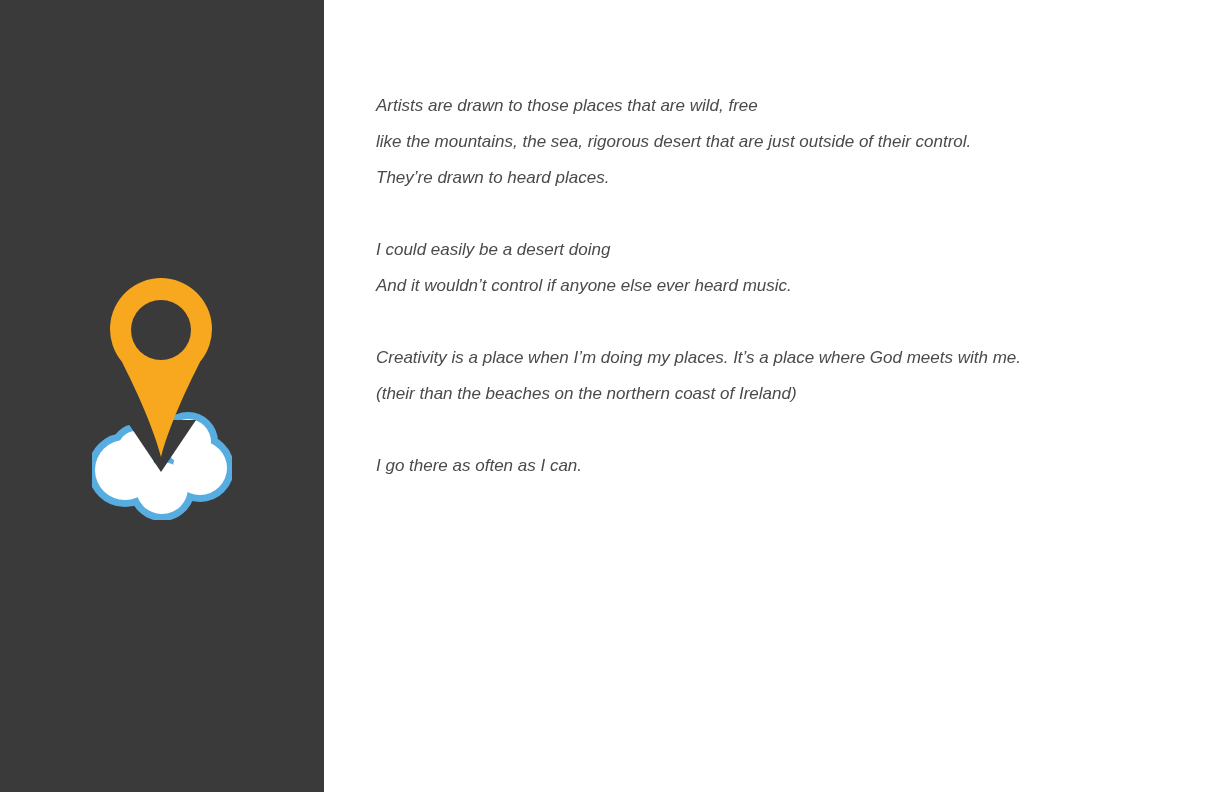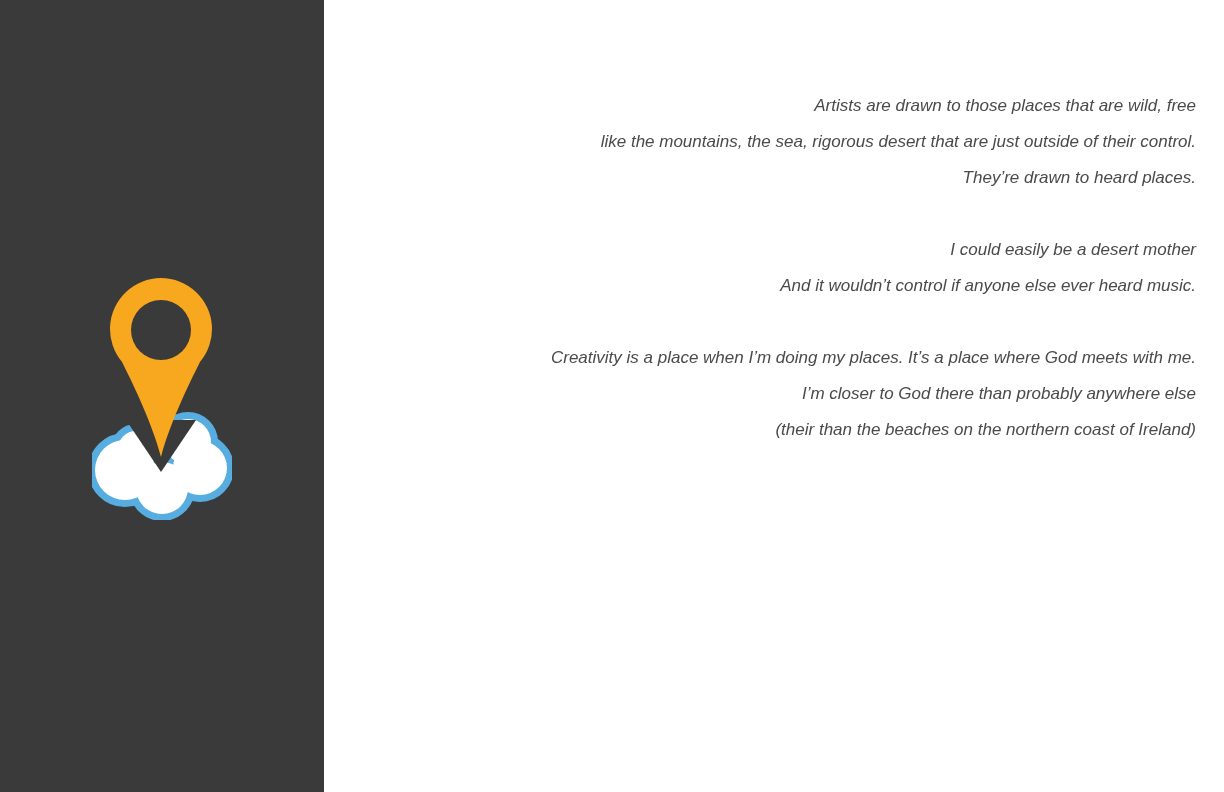--- a/index.html
+++ b/index.html
@@ -32,21 +32,20 @@
   }
   .quote {
     position: absolute;
     left: 376px;
     top: 88px;
     width: 820px;
     color: #4A4A4A;
     font-style: italic;
     font-weight: 500;
     font-size: 17px;
-    text-align: right;
   }
   .quote p {
     margin: 0 0 36px 0;
     padding: 0;
   }
   .quote .line {
     display: block;
     line-height: 36px;
     white-space: nowrap;
   }
@@ -84,23 +83,25 @@
     </div>
   </div>
 
   <div class="quote">
     <p>
       <span class="line">Artists are drawn to those places that are wild, free</span>
       <span class="line">like the mountains, the sea, rigorous desert that are just outside of their control.</span>
       <span class="line">They’re drawn to heard places.</span>
     </p>
     <p>
-      <span class="line">I could easily be a desert mother</span>
+      <span class="line">I could easily be a desert doing</span>
       <span class="line">And it wouldn’t control if anyone else ever heard music.</span>
     </p>
     <p>
       <span class="line">Creativity is a place when I’m doing my places. It’s a place where God meets with me.</span>
-      <span class="line">I’m closer to God there than probably anywhere else</span>
       <span class="line">(their than the beaches on the northern coast of Ireland)</span>
+    </p>
+    <p>
+      <span class="line">I go there as often as I can.</span>
     </p>
   </div>
 
 </div>
 
 </body></html>

